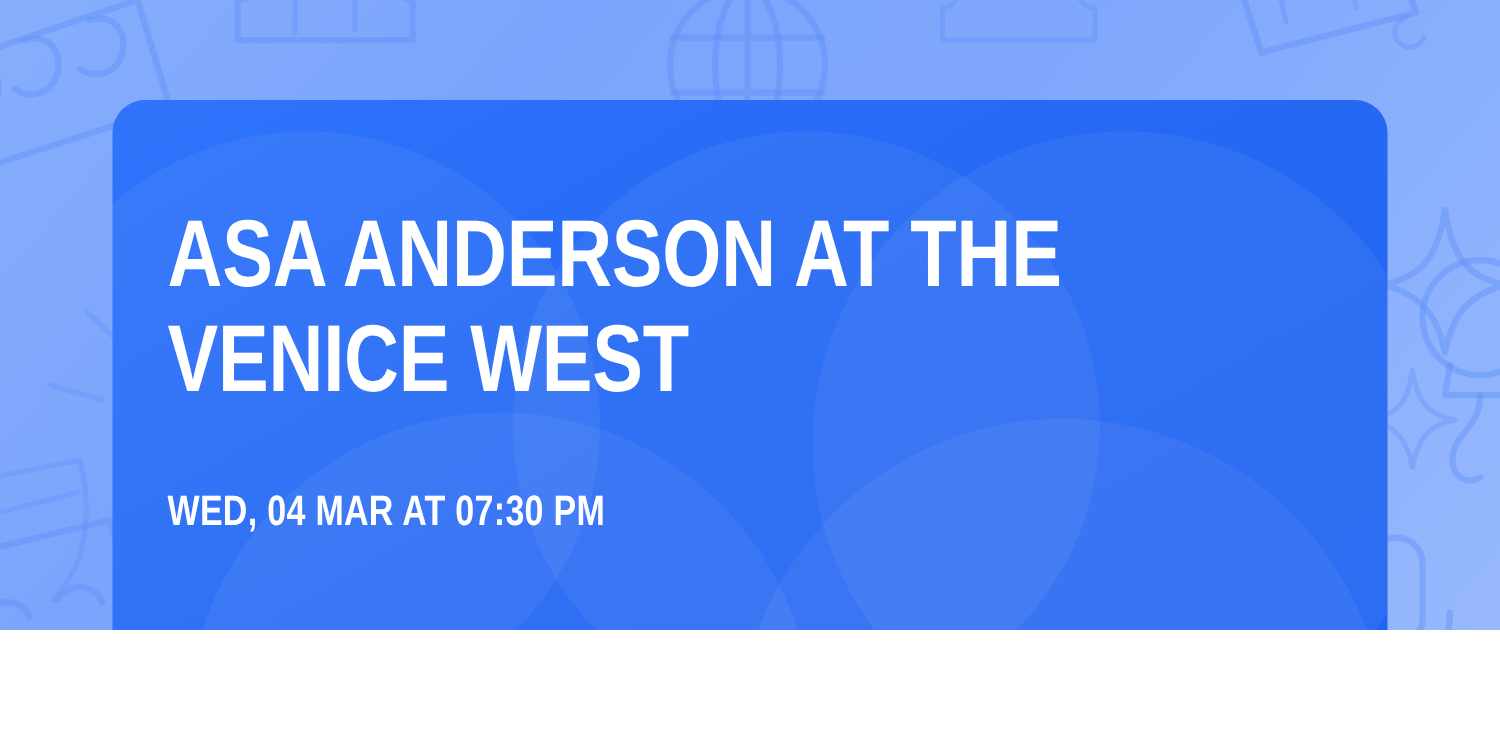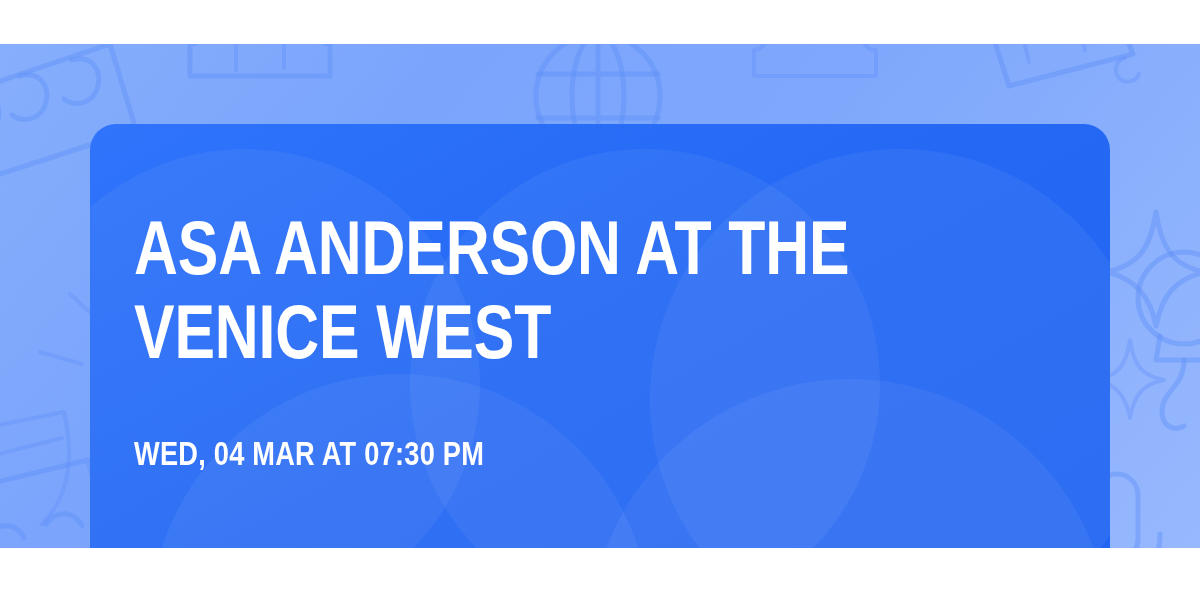--- a/index.html
+++ b/index.html
@@ -10,21 +10,20 @@
   body {
     font-family: "Liberation Sans", sans-serif;
   }
 
   .poster {
     position: relative;
     width: 1200px;
     height: 504px;
     overflow: hidden;
     background: linear-gradient(130deg, #86AEFC 0%, #7BA5FC 28%, #7FA8FC 55%, #97B8FD 100%);
-    margin-top: 44px;
   }
 
   
   .bg-pattern {
     position: absolute;
     inset: 0;
     pointer-events: none;
   }
   .bg-pattern svg {
     position: absolute;

